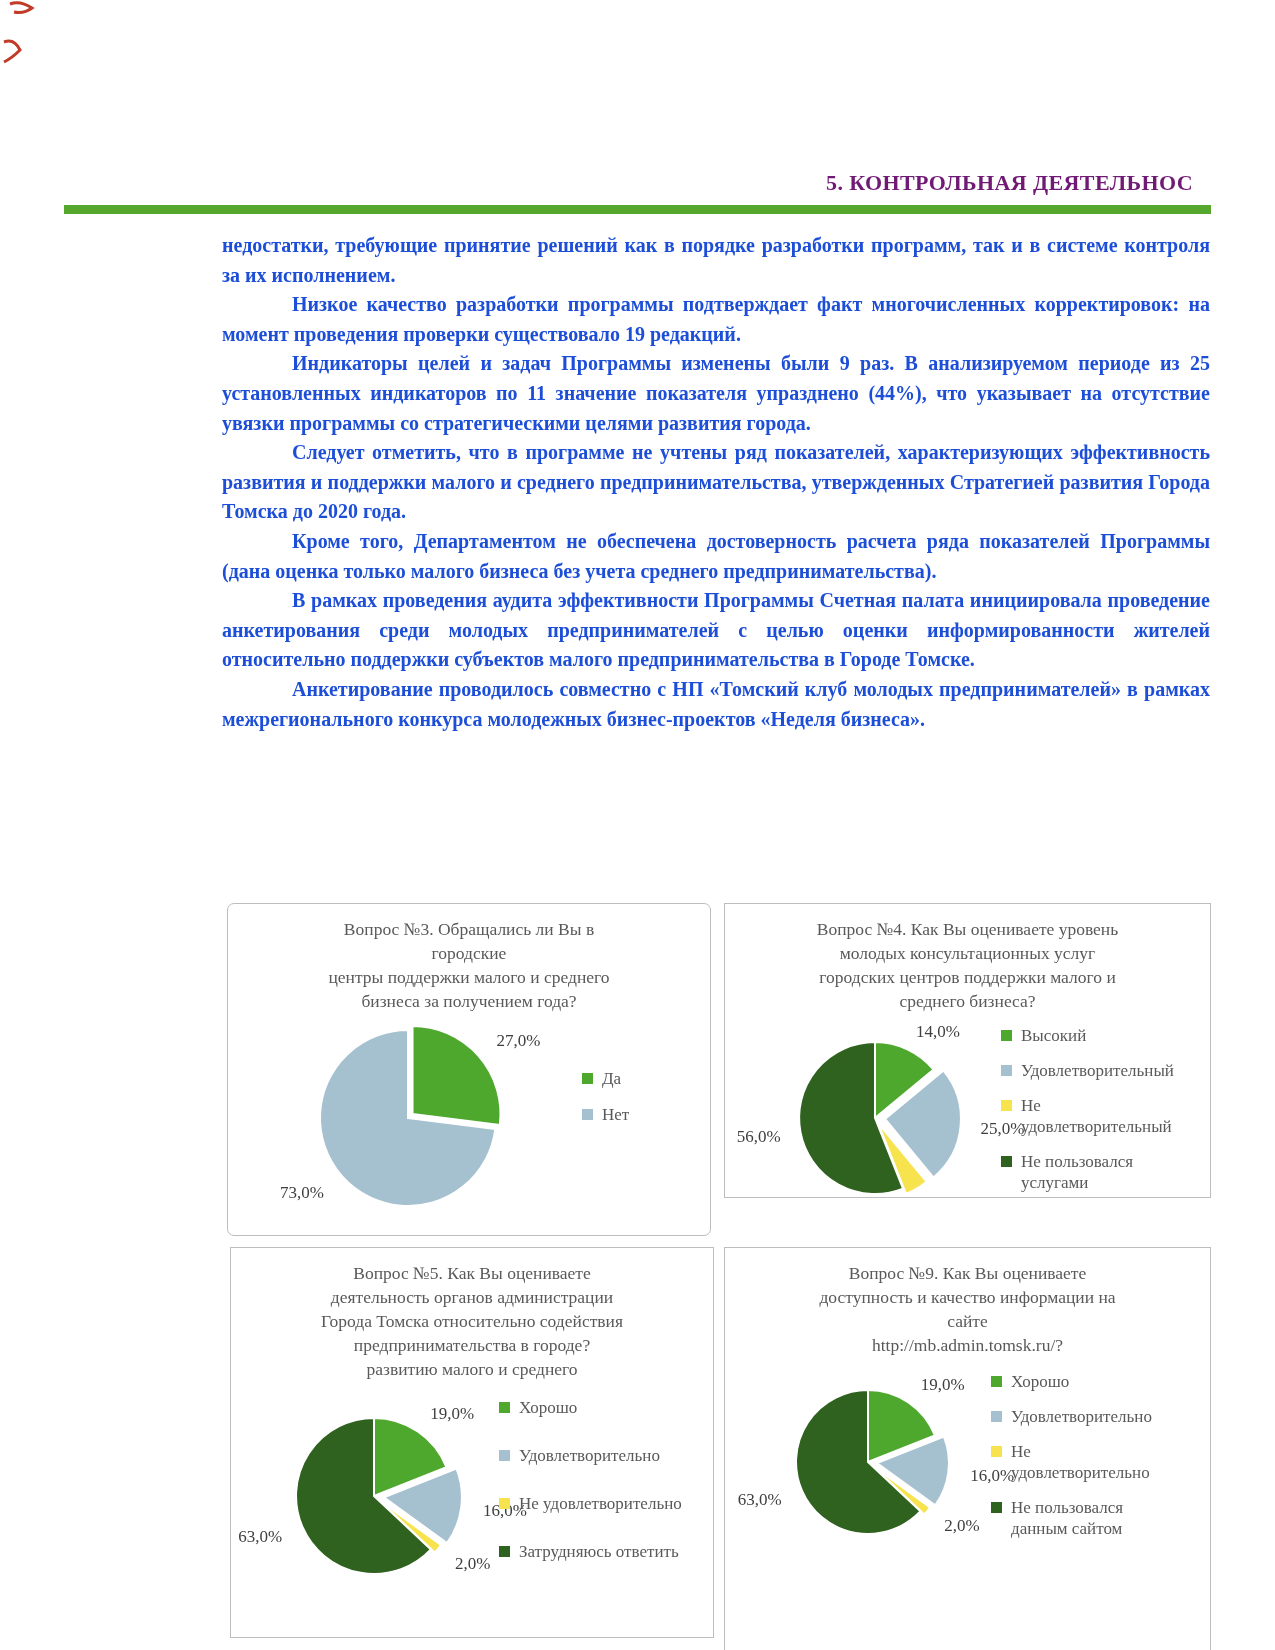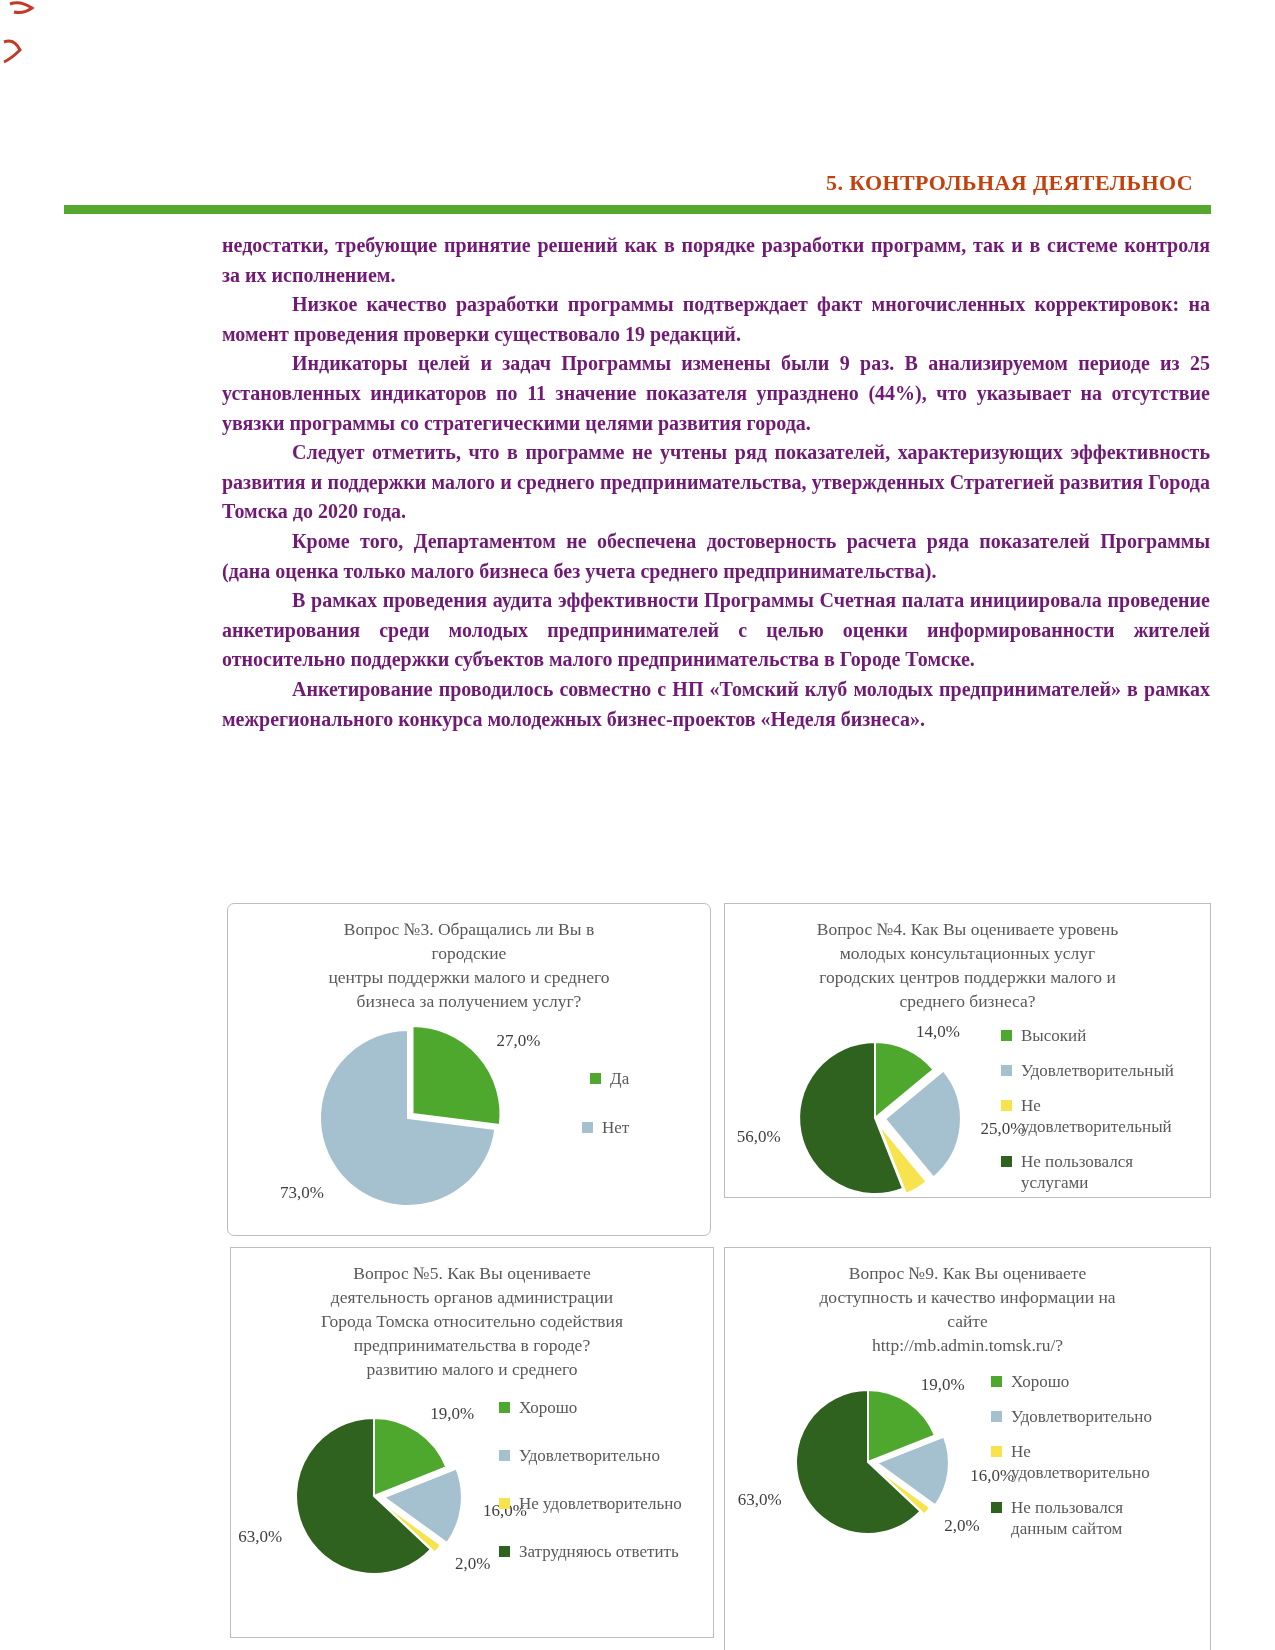--- a/index.html
+++ b/index.html
@@ -4,30 +4,30 @@
 <style>
   * { margin:0; padding:0; box-sizing:border-box; }
   html,body { background:#ffffff; }
   .page {
     position:relative; width:1275px; height:1650px; background:#ffffff;
     overflow:hidden; font-family:"Liberation Serif", serif;
   }
   .pen-marks { position:absolute; left:0px; top:0px; }
   .header-title {
     position:absolute; left:826px; top:170px;
-    font-size:22px; font-weight:bold; color:#c2410c;
+    font-size:22px; font-weight:bold; color:#701a75;
     white-space:nowrap; letter-spacing:0.4px;
   }
   .green-rule {
     position:absolute; left:64px; top:205px; width:1147px; height:9px;
     background:#55a82d;
   }
   .body-text {
     position:absolute; left:222px; top:231px; width:988px;
-    font-size:20px; line-height:29.6px; color:#701a75;
+    font-size:20px; line-height:29.6px; color:#1d4ed8;
     text-align:justify; font-weight:600;
   }
   .body-text p { margin:0; }
   .body-text p.ind { text-indent:70px; }
 
   .chart-box {
     position:absolute; background:#ffffff; border:1px solid #bdbdbd;
     display:flex; flex-direction:column; overflow:hidden;
   }
   #c1 { left:227px; top:903px;  width:484px; height:333px;border-radius:7px; }
@@ -44,21 +44,21 @@
   .pie-area svg { display:block; overflow:visible; }
   .pct-label { font-size:17px; fill:#3f3f3f; font-family:"Liberation Serif", serif; }
 
   .legend { display:flex; flex-direction:column; }
   .legend-item {
     display:flex; align-items:flex-start; gap:9px;
     color:#595959; font-size:17px; line-height:21px;
   }
   .swatch { width:11px; height:11px; margin-top:5px; flex:0 0 auto; display:inline-block; }
 
-  #c1 .legend { padding-top:55px; padding-left:14px; gap:28px;align-items:flex-end; }
+  #c1 .legend { padding-top:55px; padding-left:14px; gap:15px; }
   #c2 .legend { padding-top:12px; padding-left:8px;  gap:14px; width:196px; }
   #c3 .legend { padding-top:16px; padding-left:10px; gap:27px; width:210px; }
   #c4 .legend { padding-top:14px; padding-left:8px;  gap:14px; width:196px; }
   #c2 .legend-label, #c4 .legend-label { max-width:150px; display:inline-block; }
   #c3 .legend-label { max-width:200px; display:inline-block; }
 </style>
 </head>
 <body>
 
 <div class="page">
@@ -79,21 +79,21 @@
     <p class="ind">Кроме того, Департаментом не обеспечена достоверность расчета ряда показателей Программы (дана оценка только малого бизнеса без учета среднего предпринимательства).</p>
     <p class="ind">В рамках проведения аудита эффективности Программы Счетная палата инициировала проведение анкетирования среди молодых предпринимателей с целью оценки информированности жителей относительно поддержки субъектов малого предпринимательства в Городе Томске.</p>
     <p class="ind">Анкетирование проводилось совместно с НП «Томский клуб молодых предпринимателей» в рамках межрегионального конкурса молодежных бизнес-проектов «Неделя бизнеса».</p>
   </div>
 
   <div class="chart-box" id="c1">
     <div class="chart-title">
         <div>Вопрос №3. Обращались ли Вы в</div>
         <div>городские</div>
         <div>центры поддержки малого и среднего</div>
-        <div>бизнеса за получением услуг?</div>
+        <div>бизнеса за получением года?</div>
       </div>
     <div class="chart-body">
       <div class="pie-area">
           <svg width="340" height="230">
             <path d="M 184.5 101.0 L 184.5 13.0 A 88 88 0 0 1 271.8 112.1 Z" fill="#4fa82e" stroke="#ffffff" stroke-width="2"></path>
             <text x="268.5" y="33.0" text-anchor="start" class="pct-label">27,0%</text>
             <path d="M 180.0 105.0 L 267.3 116.0 A 88 88 0 1 1 180.0 17.0 Z" fill="#a5c0cf" stroke="#ffffff" stroke-width="2"></path>
             <text x="96.0" y="185.1" text-anchor="end" class="pct-label">73,0%</text>
           </svg>
         </div>

